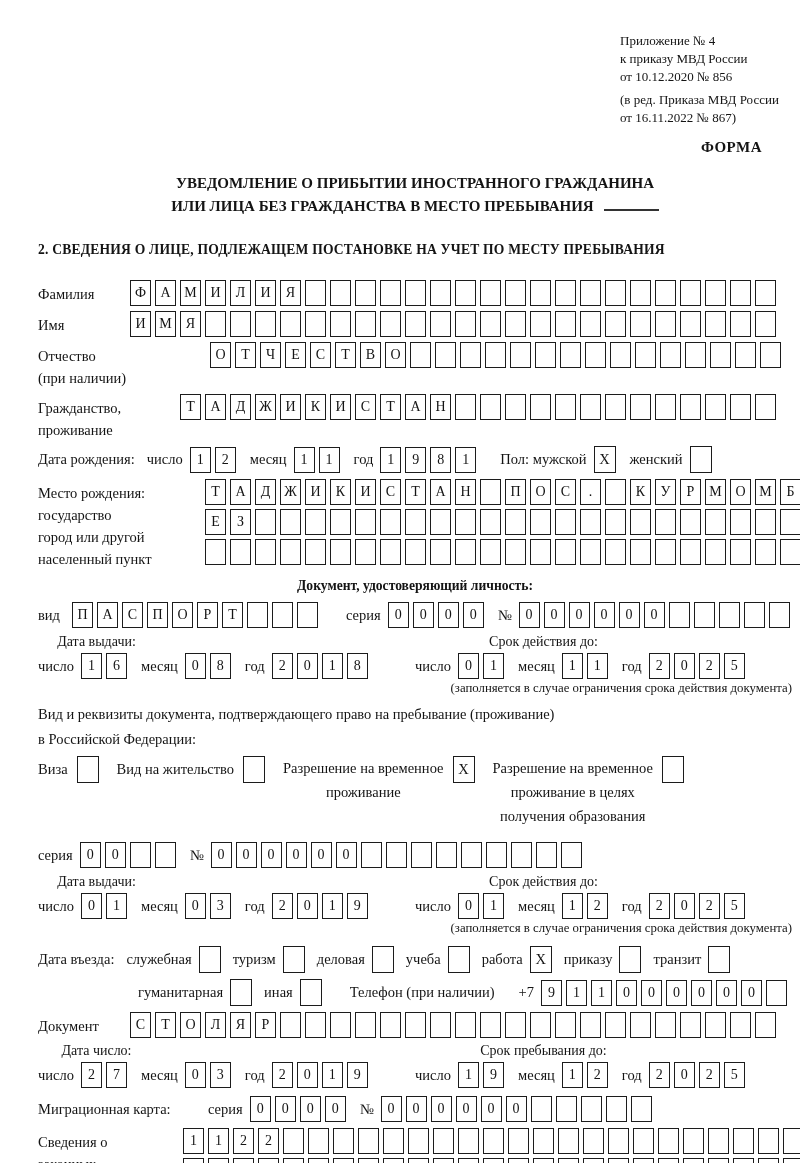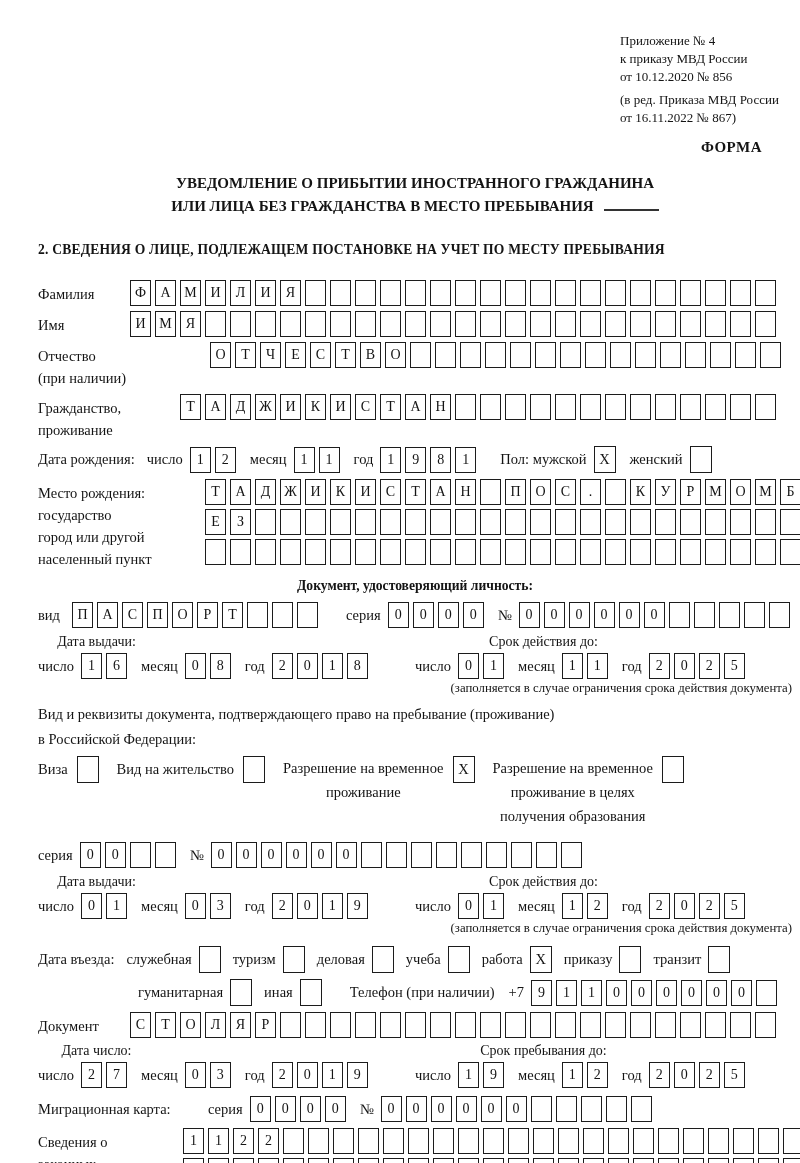--- a/index.html
+++ b/index.html
@@ -74,21 +74,21 @@
   .options-row { display: flex; align-items: flex-start; margin: 4px 0 14px 0; }
   .option { display: flex; align-items: flex-start; margin-right: 18px; }
   .opt-label { font-size: 14.5px; margin-right: 9px; line-height: 27px; }
   .opt-label.multiline { text-align: center; line-height: 24px; }
   .option:last-child { margin-right: 0; }
 
   
   .opt-inline { display: inline-flex; align-items: center; margin-right: 12px; }
   .opt-inline .opt-txt { font-size: 14.5px; margin-right: 7px; }
   .purpose2 { padding-left: 100px; }
-  .phone-label { margin-left: 16px; margin-right: 14px; }
+  .phone-label { margin-left: 16px; margin-right: 24px; }
 </style>
 </head>
 <body>
 
 <div class="page">
 
   <div class="ref-block">
     <div>Приложение № 4</div>
     <div>к приказу МВД России</div>
     <div>от 10.12.2020 № 856</div>

